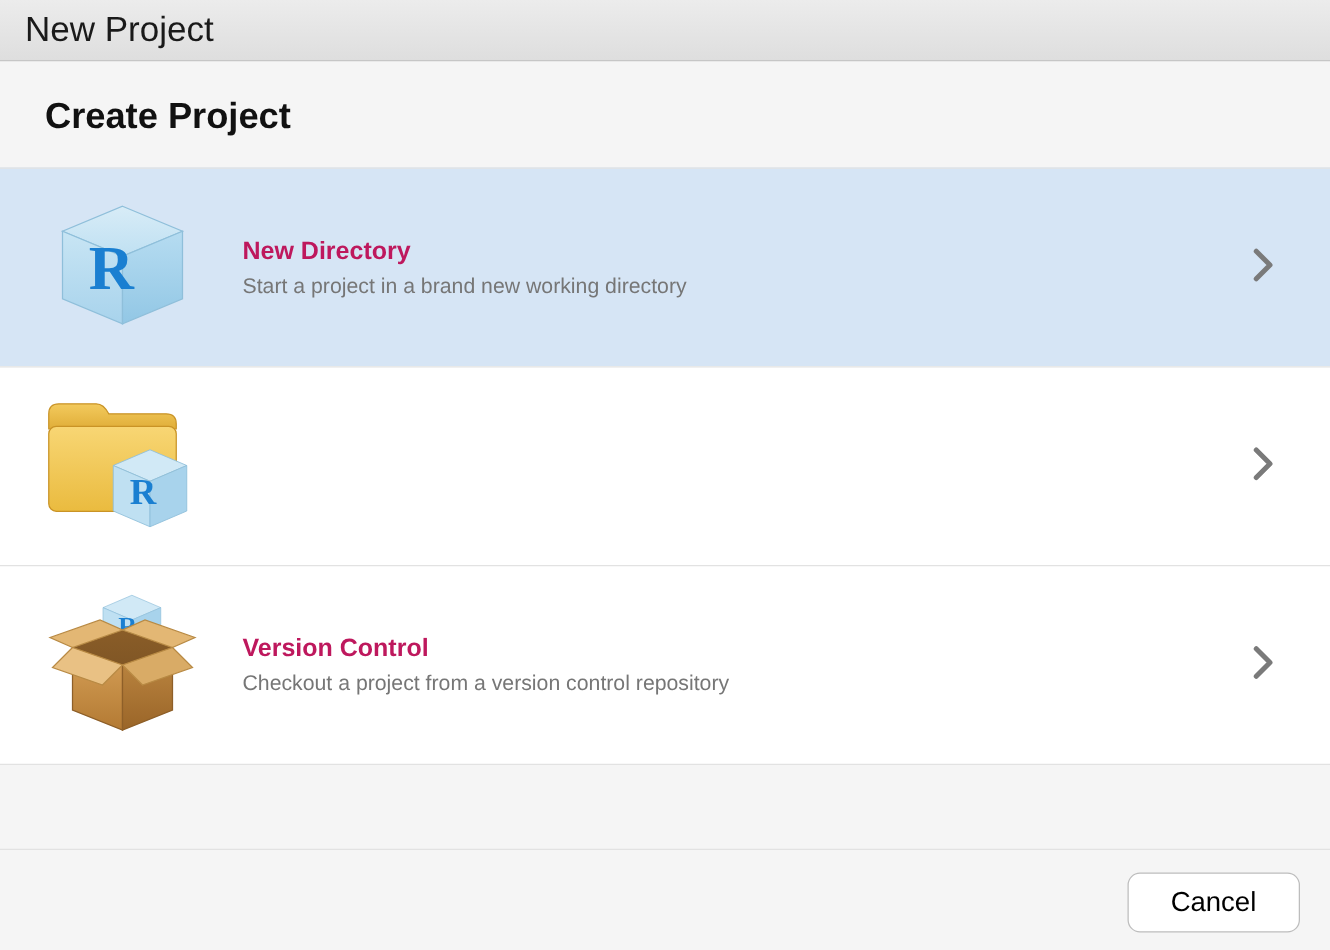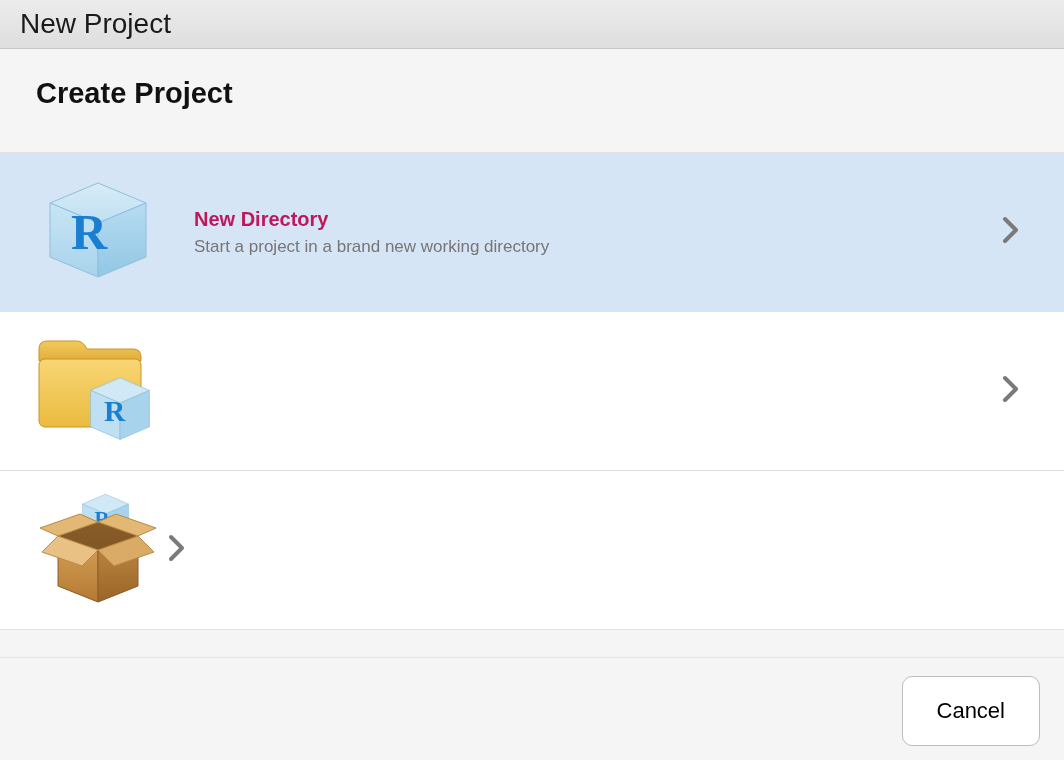--- a/index.html
+++ b/index.html
@@ -23,21 +23,21 @@
     .titlebar {
       background: linear-gradient(#ececec, #dedede);
       border-bottom: 1px solid #c6c6c6;
       padding: 8px 20px;
     }
     .titlebar-text {
       font-size: 28px;
       color: #1a1a1a;
     }
     .page-header {
-      padding: 28px 36px 42px;
+      padding: 28px 36px 24px;
     }
     .page-title {
       font-size: 29px;
       font-weight: bold;
       color: #111;
     }
     .option-list {
       display: flex;
       flex-direction: column;
     }
@@ -87,21 +87,21 @@
       justify-content: flex-end;
       border-top: 1px solid #e2e2e2;
       background: #f5f5f5;
     }
     .cancel-btn {
       font-family: inherit;
       font-size: 22px;
       background: #fff;
       border: 1px solid #bdbdbd;
       border-radius: 10px;
-      padding: 21px 34px;
+      padding: 10px 34px;
       cursor: pointer;
     }
   </style>
 </head>
 <body>
 
 <div class="window">
 
   <div class="titlebar">
     <div class="titlebar-text">New Project</div>
@@ -204,20 +204,24 @@
           </g>
           <polygon points="24,46 64,32 104,46 104,96 64,112 24,96" fill="url(#boxInside)"></polygon>
           <polygon points="24,46 64,60 64,112 24,96" fill="url(#boxFront)" stroke="#8e5f28" stroke-width="1"></polygon>
           <polygon points="104,46 64,60 64,112 104,96" fill="url(#boxSide)" stroke="#8e5f28" stroke-width="1"></polygon>
           <polygon points="24,46 6,38 46,24 64,32" fill="#e3b774" stroke="#b88a44" stroke-width="1"></polygon>
           <polygon points="104,46 122,38 82,24 64,32" fill="#e3b774" stroke="#b88a44" stroke-width="1"></polygon>
           <polygon points="24,46 8,62 48,76 64,60" fill="#e9c184" stroke="#b88a44" stroke-width="1"></polygon>
           <polygon points="104,46 120,62 80,76 64,60" fill="#d9ab66" stroke="#b88a44" stroke-width="1"></polygon>
         </svg>
       </div>
+      <div class="option-text">
+        <div class="option-title">Version Control</div>
+        <div class="option-subtitle">Checkout a project from a version control repository</div>
+      </div>
       <div class="chevron">
         <svg width="18" height="28" viewBox="0 0 18 28">
             <polyline points="3,3 14,14 3,25" fill="none" stroke="#7a7a7a" stroke-width="4" stroke-linecap="round" stroke-linejoin="round"></polyline>
           </svg>
       </div>
     </div>
 
   </div>
 
   <div class="footer">

